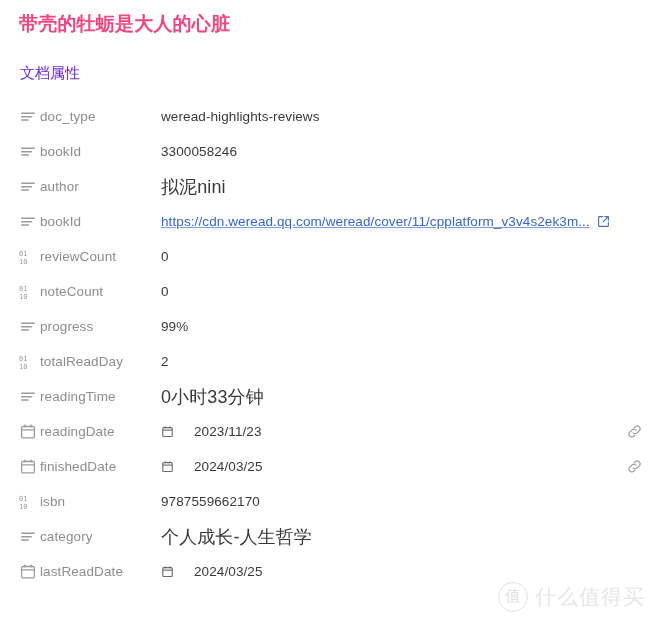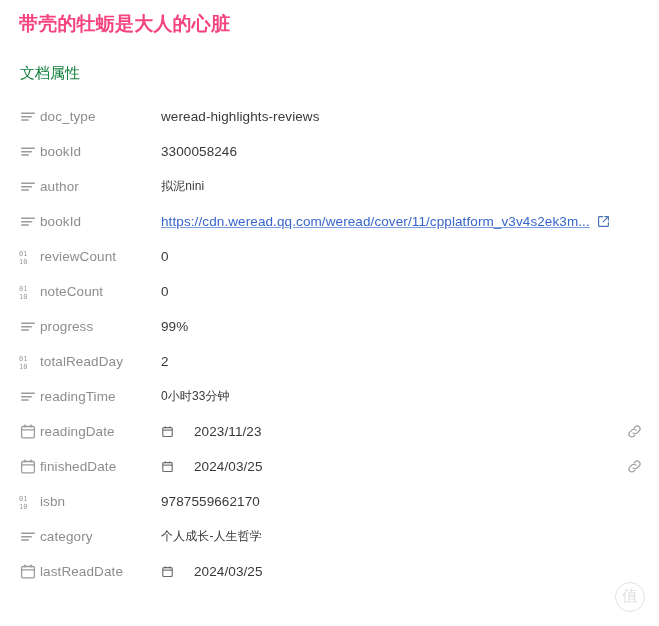--- a/index.html
+++ b/index.html
@@ -27,21 +27,21 @@
     letter-spacing: 0.2px;
     white-space: nowrap;
   }
 
   
   .section-heading {
     position: absolute;
     left: 20px;
     top: 64px;
     font-size: 15px;
-    color: #15803d;
+    color: #6d28d9;
     font-weight: normal;
     white-space: nowrap;
   }
 
   
   .props {
     position: absolute;
     left: 0;
     top: 99px;
     width: 659px;
@@ -81,21 +81,21 @@
     left: 161px;
     right: 26px;
     font-size: 13.5px;
     color: #393939;
     white-space: nowrap;
     overflow: hidden;
     display: flex;
     align-items: center;
     letter-spacing: 0.1px;
   }
-  .prop-value.cjk { font-size: 12px; }
+  .prop-value.cjk { font-size: 18px; }
 
   
   .link-value {
     color: #3665CC;
     text-decoration: underline;
     text-decoration-color: #7a9ce0;
     max-width: 430px;
     overflow: hidden;
     text-overflow: ellipsis;
     white-space: nowrap;
@@ -379,13 +379,14 @@
             </svg>
           </span>
           <span>2024/03/25</span>
         </span>
       </div>
     </div>
   </div>
 
 <div class="watermark">
   <div class="wm-badge">值</div>
+  <div class="wm-text">什么值得买</div>
 </div>
 
 </body></html>

